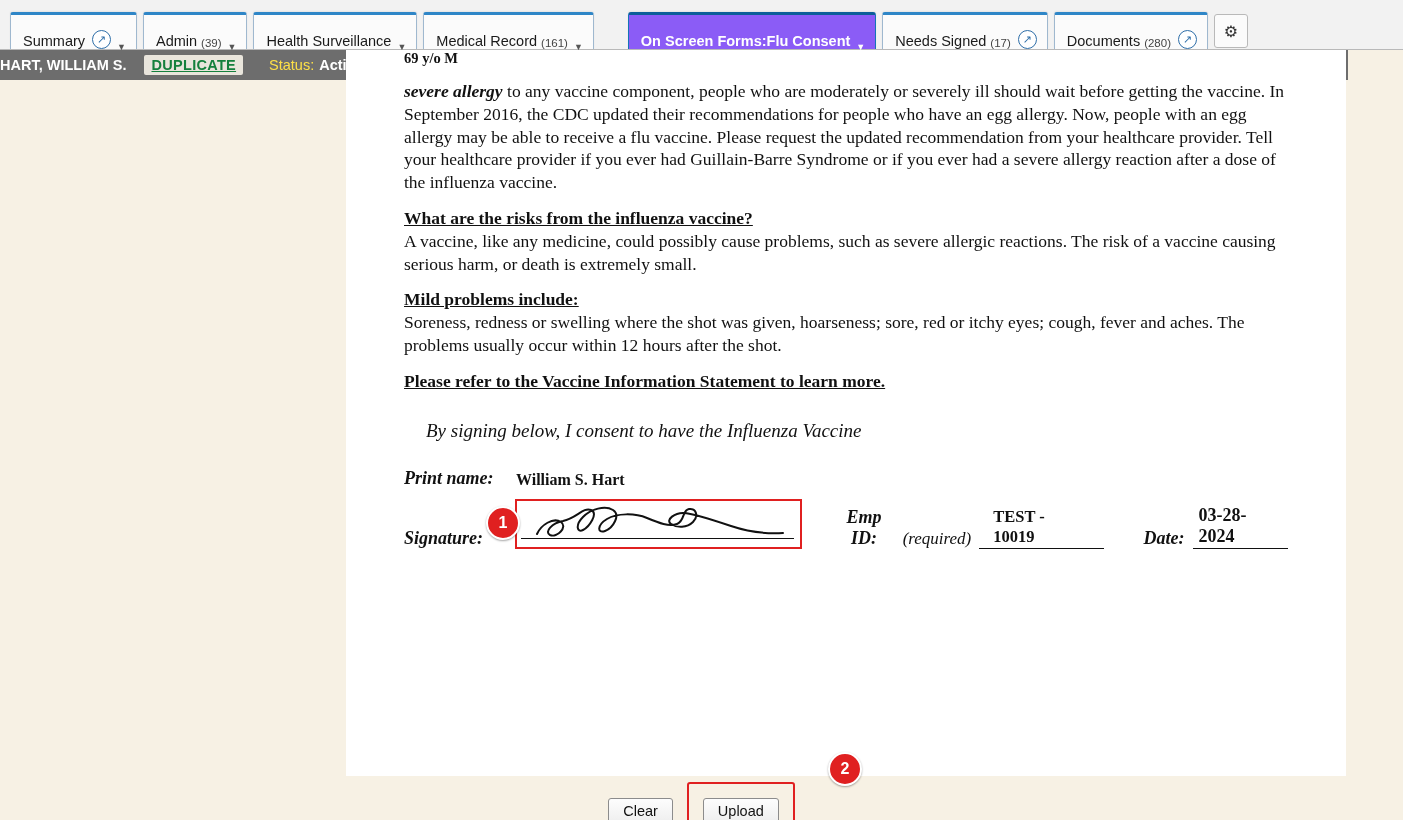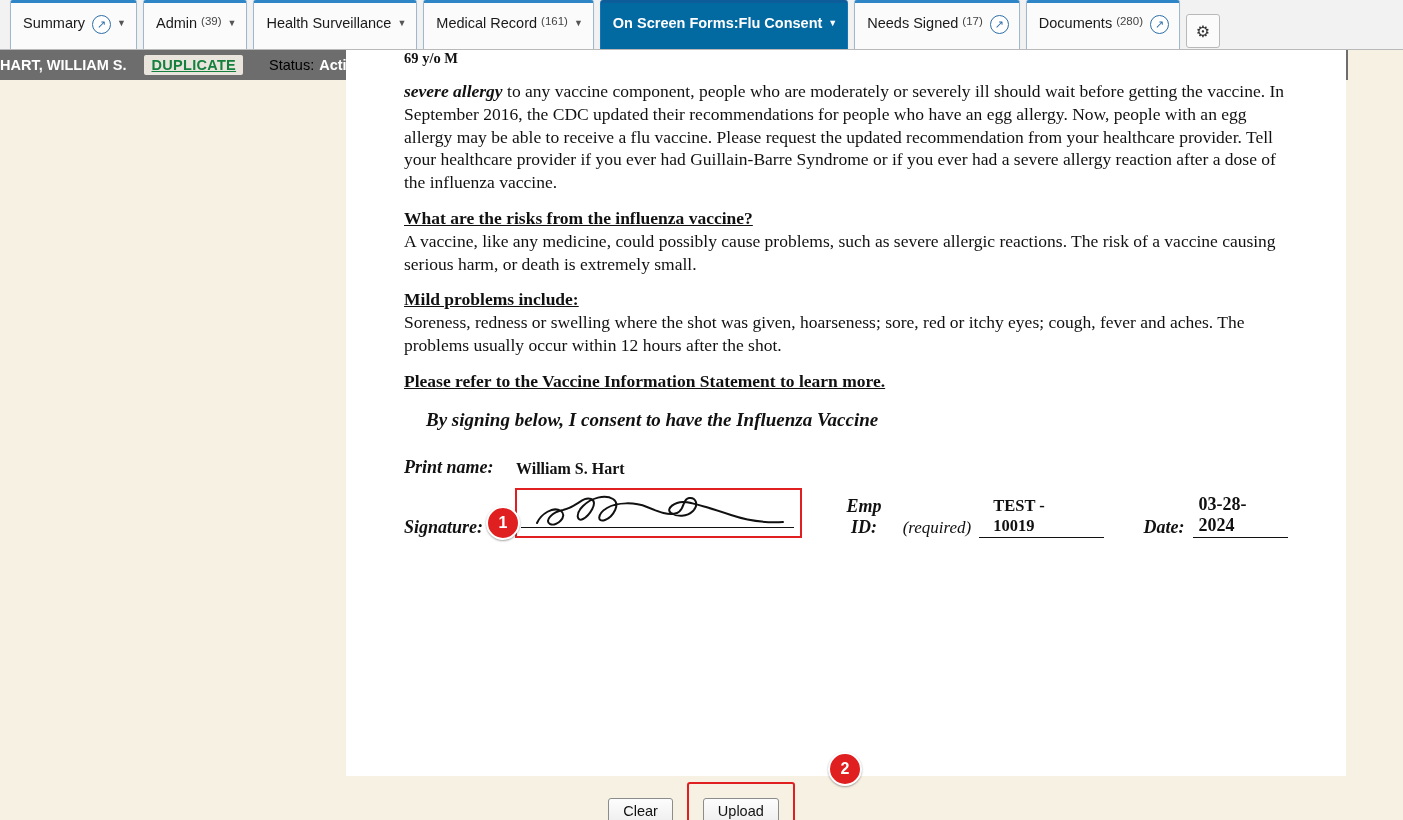--- a/index.html
+++ b/index.html
@@ -25,40 +25,41 @@
     border-bottom: 1px solid #b9b9b9;
     display: flex;
     align-items: flex-end;
     padding-left: 10px;
     box-sizing: border-box;
   }
   .tab {
     position: relative;
     height: 34px;
     margin-right: 6px;
-    padding: 12px 10px 0 12px;
+    padding: 0 10px 0 12px;
     background: #fbfbfb;
     border: 1px solid #9fb8cf;
     border-top: 3px solid #2e86c7;
     border-bottom: none;
     border-radius: 3px 3px 0 0;
     display: flex;
-    align-items: flex-start;
+    align-items: flex-end;
     font-size: 14.5px;
     color: #1a1a1a;
     white-space: nowrap;
     box-shadow: 0 -1px 2px rgba(0,0,0,0.06);
     cursor: pointer;
   }
   .tab.active {
-    background: #0369a1;
+    background: #8b5cf6;
     border-color: #1574b8;
     border-top: 3px solid #0c5d99;
     color: #ffffff;
     font-weight: bold;
+    margin-left: 28px;
   }
   .tab .count {
     font-size: 11.5px;
     color: #444;
     margin-left: 4px;
   }
   .tab .ext {
     display: inline-flex;
     align-items: center;
     justify-content: center;
@@ -111,21 +112,21 @@
   .banner .dup {
     color: #15803d;
     background: #e9e5dc;
     font-weight: bold;
     text-decoration: underline;
     padding: 2px 7px;
     margin-right: 26px;
     border-radius: 2px;
     letter-spacing: .3px;
   }
-  .banner .lbl { color: #000000; margin-right: 5px; }
+  .banner .lbl { color: #fde047; margin-right: 5px; }
   .banner .val { font-weight: bold; margin-right: 16px; }
   .banner .badge {
     background: #ffffff;
     color: #cf2020;
     font-weight: bold;
     border-radius: 3px;
     padding: 1px 6px;
     margin-right: 16px;
     font-size: 13.5px;
   }
@@ -157,23 +158,23 @@
   }
   .page .head {
     font-weight: bold;
     text-decoration: underline;
     font-size: 17.5px;
     margin: 14px 0 1px 0;
   }
   .ital-bold { font-style: italic; font-weight: bold; }
   .consent-line {
     font-style: italic;
-    font-weight: bold;
+    font-weight: normal;
     font-size: 19px;
-    margin: 17px 0 0 22px;
+    margin: 28px 0 0 22px;
   }
 
   .sigblock { position: relative; margin-top: 26px; }
   .row-print {
     display: flex;
     align-items: flex-end;
     font-size: 18px;
     margin-bottom: 10px;
   }
   .row-print .lbl { font-style: italic; font-weight: bold; width: 112px; }

